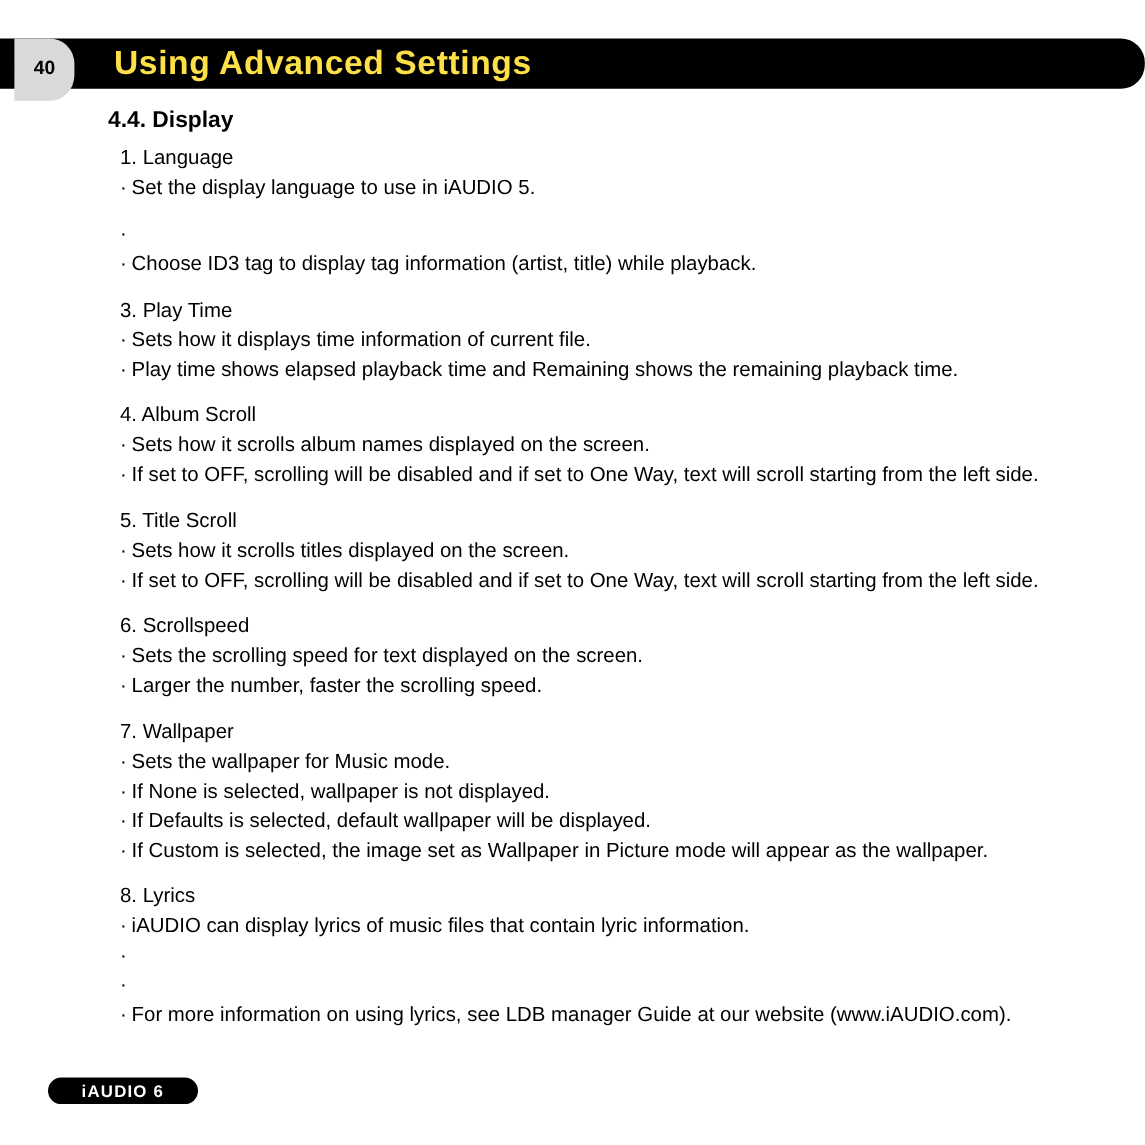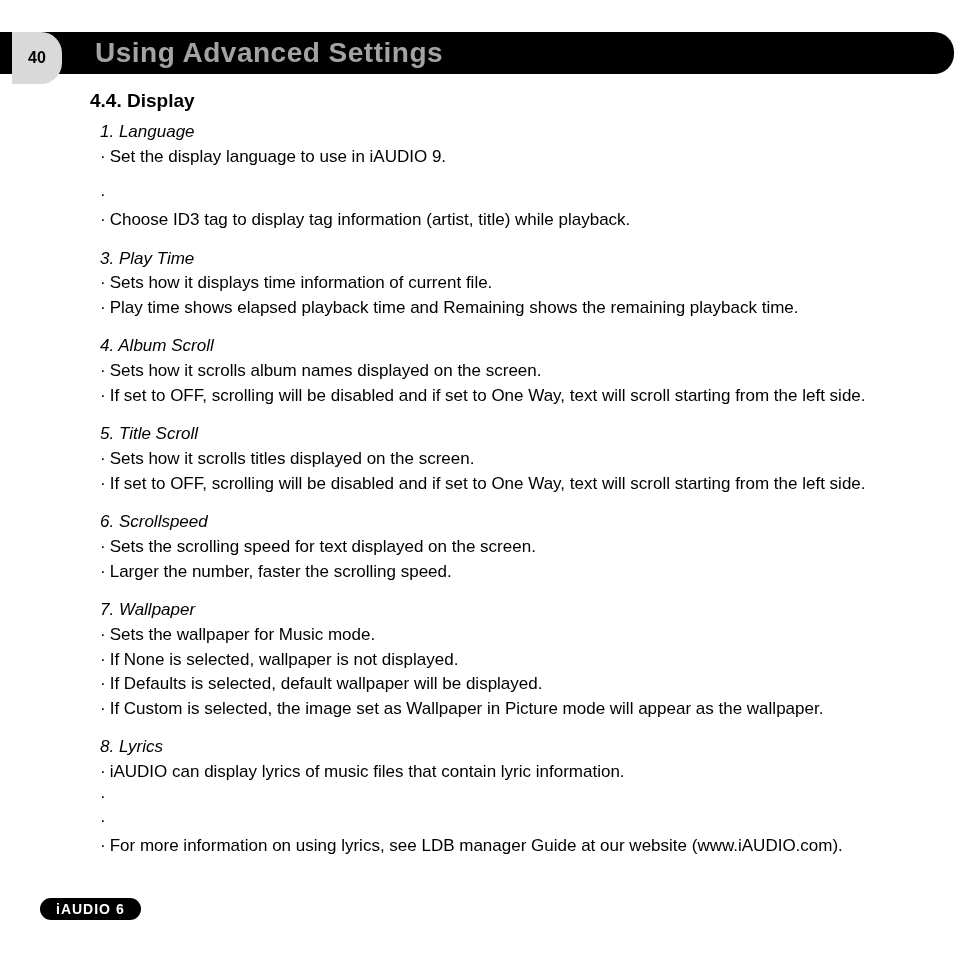--- a/index.html
+++ b/index.html
@@ -36,21 +36,21 @@
       align-items: center;
       justify-content: center;
       z-index: 2;
     }
     .page-num {
       font-size: 16px;
       font-weight: bold;
       color: #000;
     }
     .header-title {
-      color: #a3a3a3;
+      color: #fde047;
       font-size: 28px;
       font-weight: bold;
       margin-left: 95px;
       letter-spacing: 0.5px;
     }
     .content {
       position: absolute;
       top: 90px;
       left: 70px;
       right: 40px;
@@ -62,36 +62,35 @@
       margin-left: 20px;
     }
     .item-block {
       margin-left: 30px;
       margin-bottom: 14px;
       font-size: 17px;
       line-height: 1.45;
     }
     .item-title {
       font-weight: normal;
-      font-style: italic;
     }
     .bullet-line {
       display: flex;
       align-items: baseline;
     }
     .bullet-dot {
       margin-right: 4px;
     }
     .footer-badge {
       position: absolute;
       bottom: 34px;
       left: 40px;
       background: #000;
       color: #fff;
-      padding: 3px 16px;
+      padding: 3px 28px;
       border-radius: 12px;
       font-size: 14px;
       font-weight: bold;
       letter-spacing: 1px;
     }
   </style>
 </head>
 <body>
 
 <div class="page-num-badge">
@@ -102,21 +101,21 @@
   <span class="header-title">Using Advanced Settings</span>
 </div>
 
 <div class="content">
   <div class="section-heading">4.4. Display</div>
   <div id="items-container">
       <div class="item-block">
         <div class="item-title">1. Language</div>
         <div class="bullet-line">
           <span class="bullet-dot">·</span>
-          <span>Set the display language to use in iAUDIO 9.</span>
+          <span>Set the display language to use in iAUDIO 5.</span>
         </div>
       </div>
       <div class="item-block">
         <div class="bullet-line">
           <span class="bullet-dot">·</span>
         </div>
         <div class="bullet-line">
           <span class="bullet-dot">·</span>
           <span>Choose ID3 tag to display tag information (artist, title) while playback.</span>
         </div>

